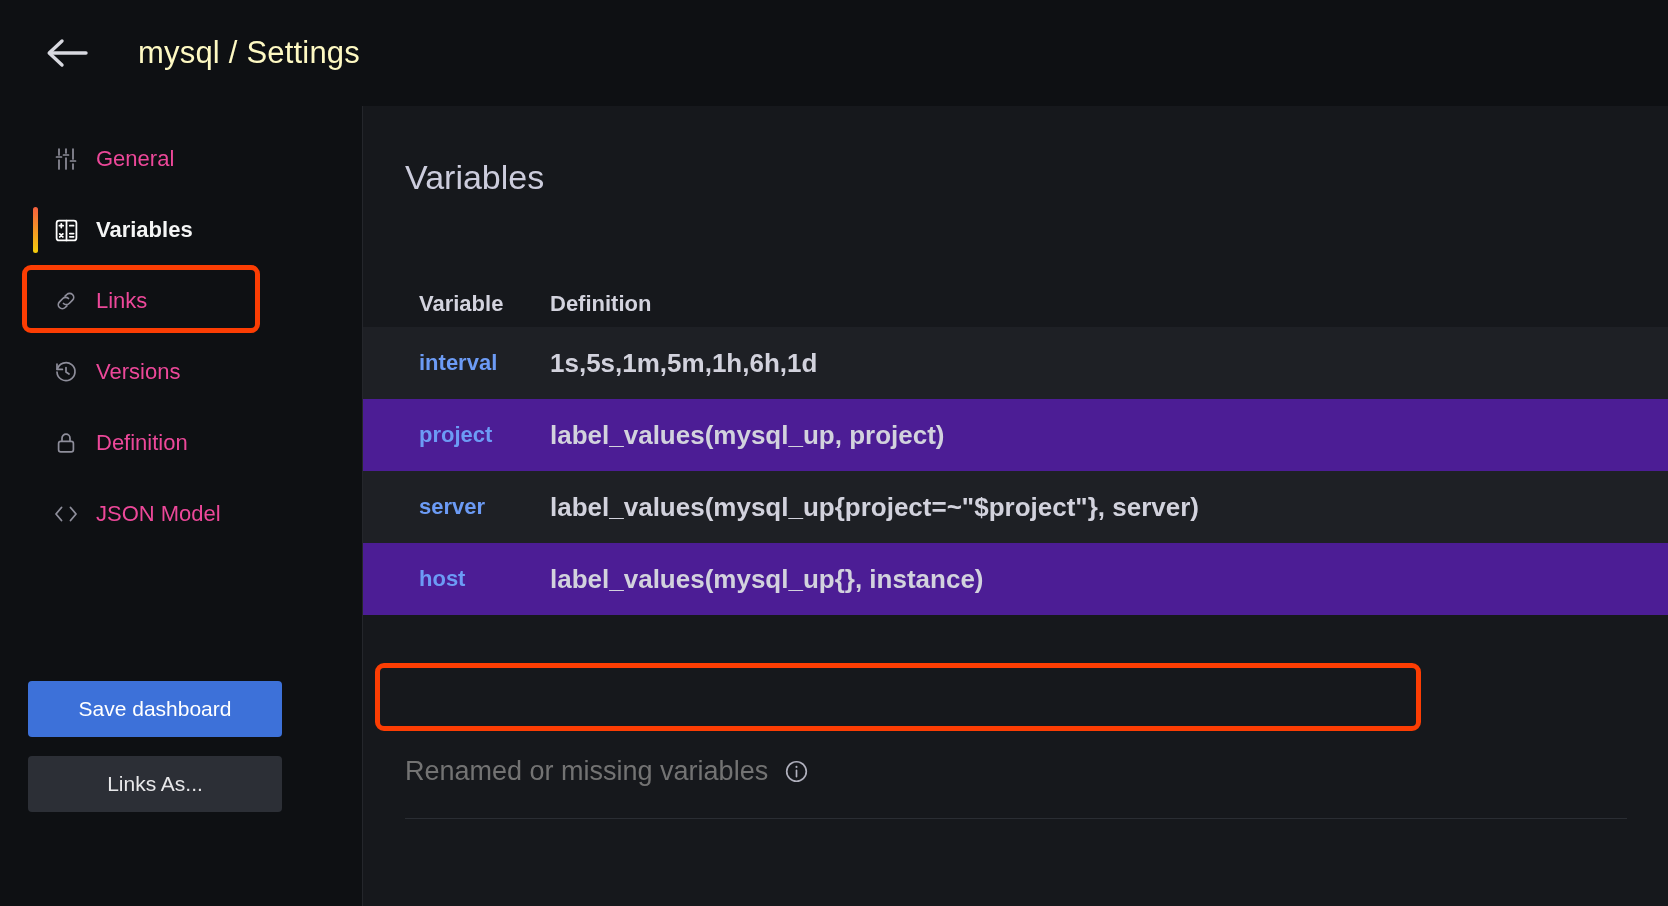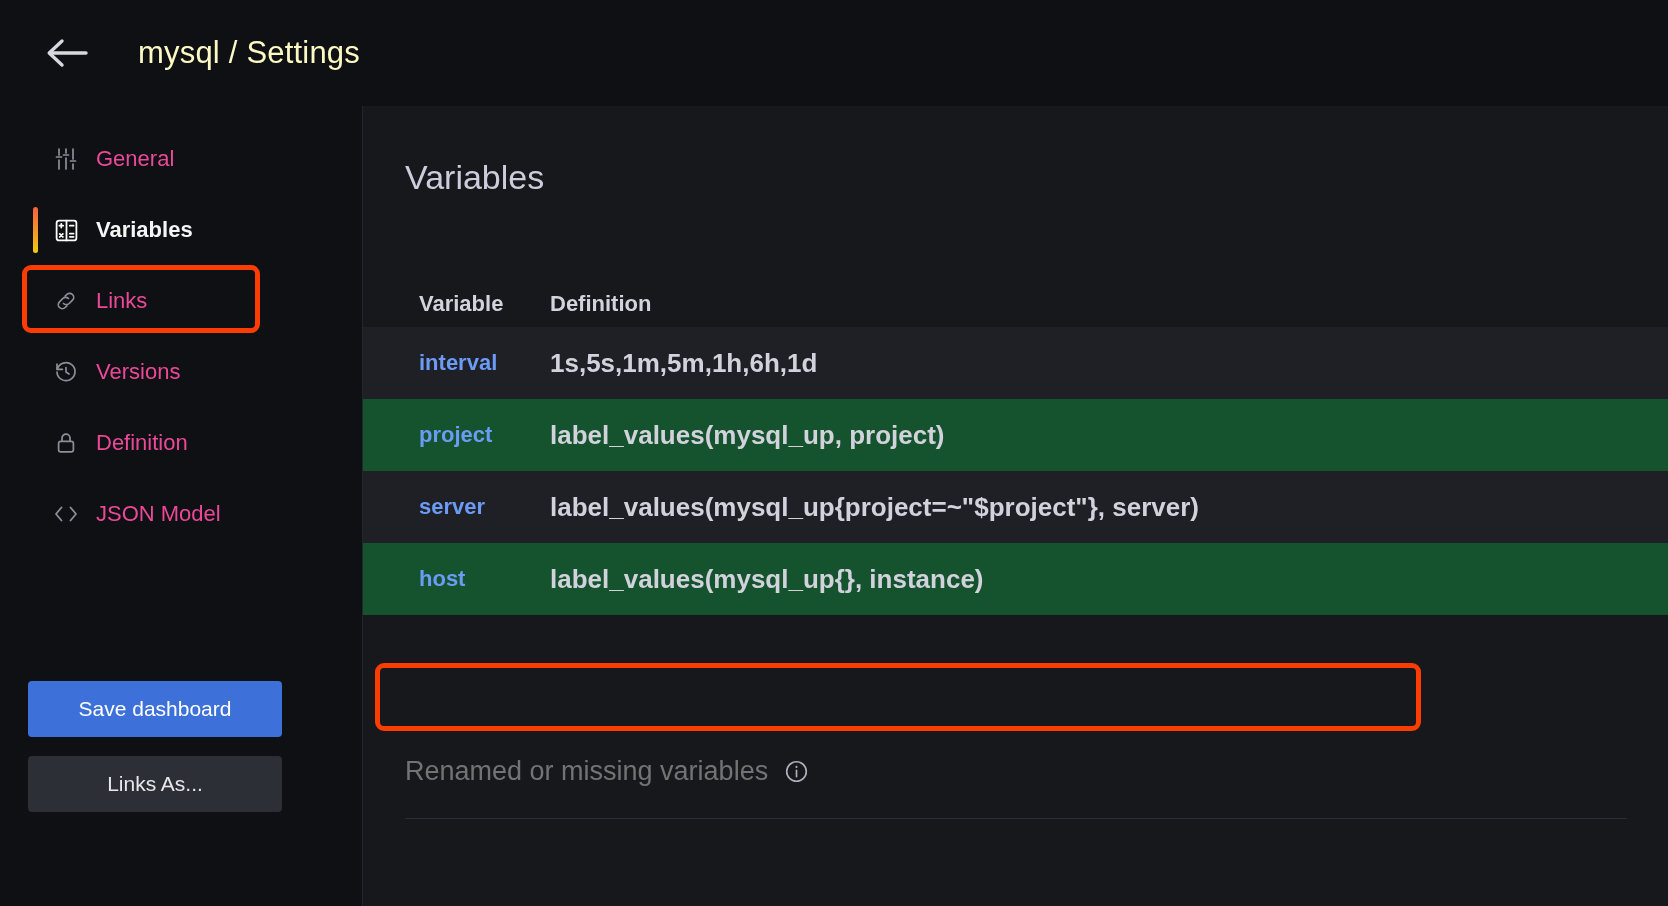--- a/index.html
+++ b/index.html
@@ -196,21 +196,21 @@
 
   .table-row {
     display: flex;
     align-items: center;
     height: 72px;
     padding-left: 56px;
     cursor: pointer;
     font-weight: bold;
   }
   .table-row.odd  { background: #1e2025; }
-  .table-row.even { background: #14532d; justify-content: flex-end; }
+  .table-row.even { background: #4c1d95; justify-content: flex-end; }
 
   .cell-var {
     width: 131px;
     flex: none;
     font-size: 22px;
     color: #6c9bf5;
     white-space: nowrap;
   }
 
   .cell-def {

